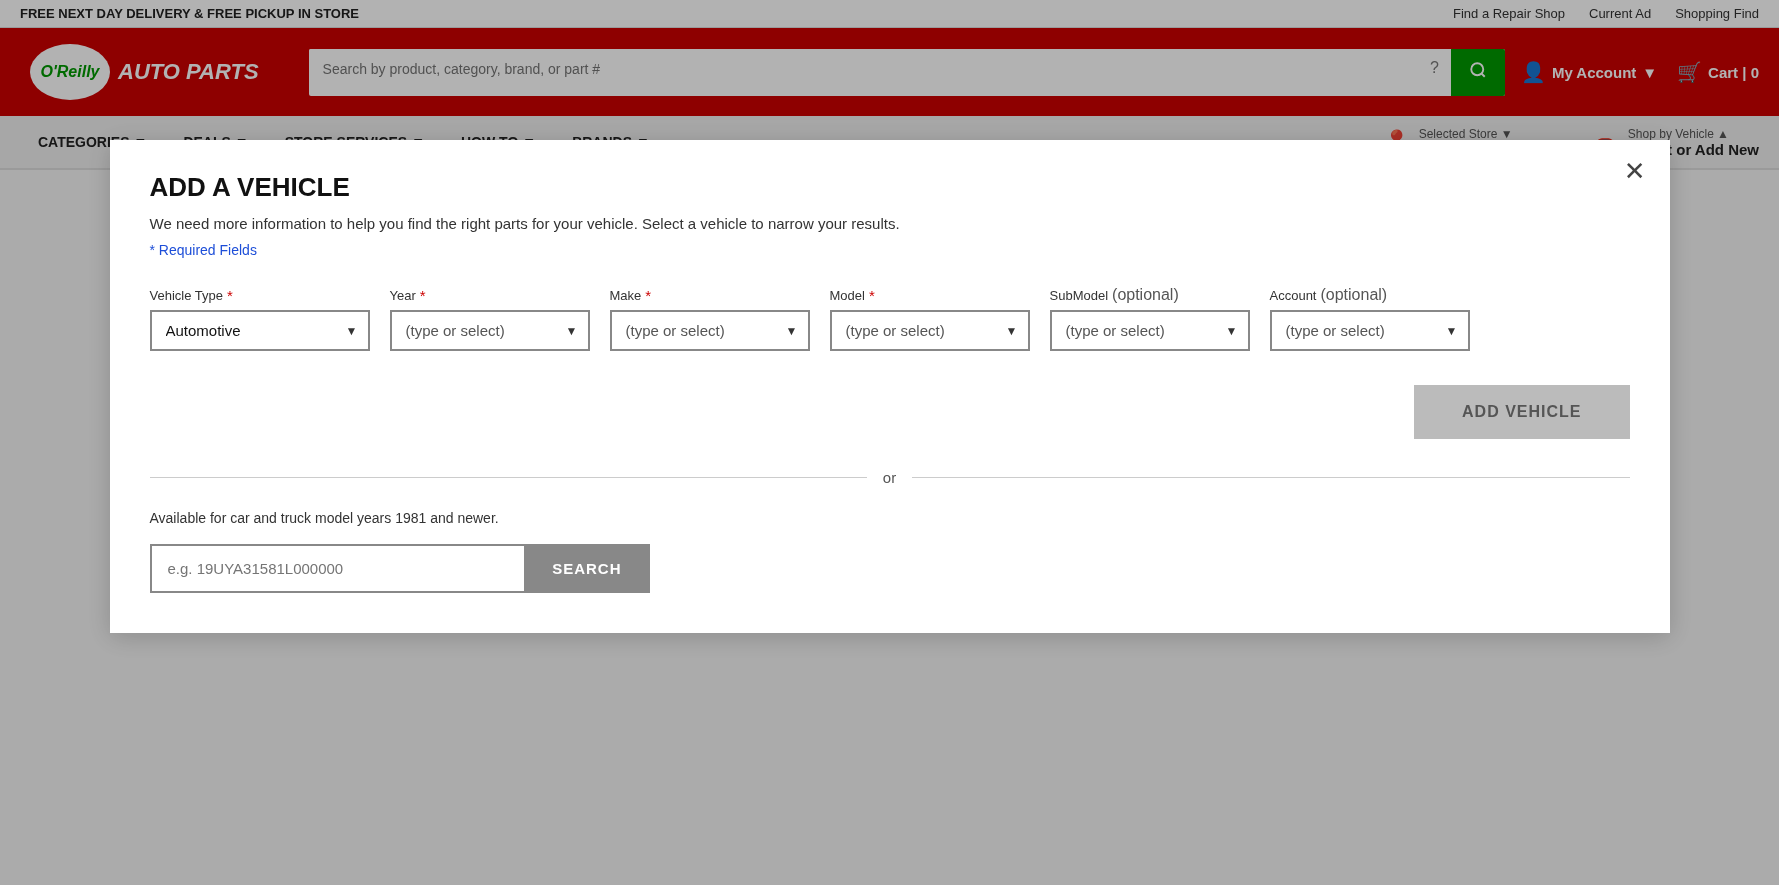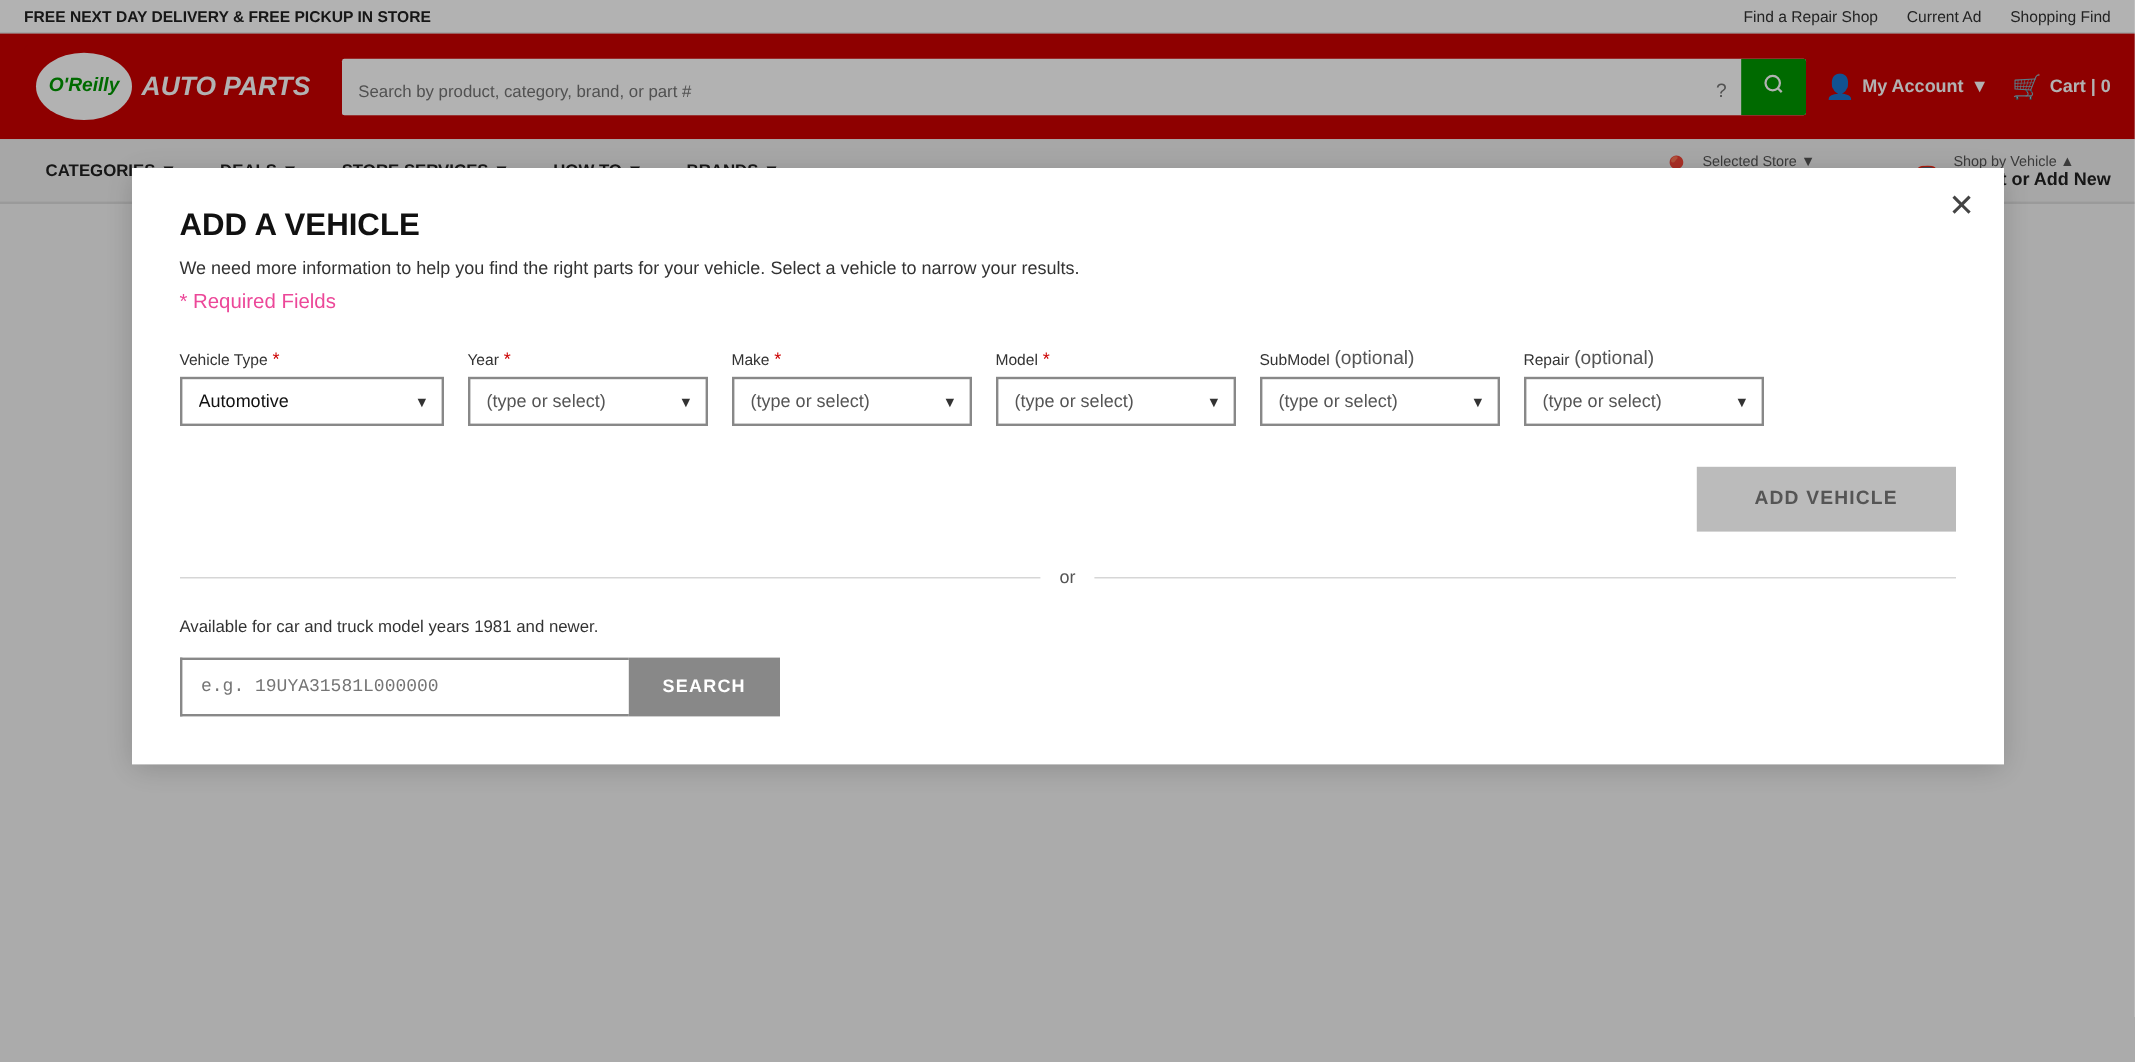--- a/index.html
+++ b/index.html
@@ -60,24 +60,25 @@
     .logo-auto-parts {
       color: #fff;
       font-size: 22px;
       font-weight: 900;
       font-style: italic;
       margin-left: 8px;
     }
     .search-bar {
       flex: 1;
       display: flex;
-      align-items: flex-end;
+      align-items: flex-start;
       background: #fff;
       border-radius: 2px;
       overflow: hidden;
+      margin-left: 24px;
     }
     .search-input {
       flex: 1;
       border: none;
       outline: none;
       padding: 12px 14px;
       font-size: 14px;
       color: #555;
     }
     .search-help {
@@ -234,22 +235,22 @@
       font-weight: bold;
       color: #111;
       margin-bottom: 12px;
     }
     .modal-subtitle {
       font-size: 15px;
       color: #333;
       margin-bottom: 10px;
     }
     .required-note {
-      font-size: 17px;
-      color: #ec4899;
+      font-size: 14px;
+      color: #1d4ed8;
       margin-bottom: 28px;
     }
     .fields-row {
       display: flex;
       gap: 20px;
       align-items: flex-end;
       margin-bottom: 24px;
     }
     .field-group {
       display: flex;
@@ -372,21 +373,20 @@
       width: 500px;
     }
     .vin-input {
       flex: 1;
       border: 2px solid #888;
       border-right: none;
       padding: 14px 16px;
       font-size: 15px;
       color: #15803d;
       outline: none;
-      font-family: Liberation Mono, monospace;
     }
     .vin-search-btn {
       background: #888;
       color: #fff;
       border: none;
       padding: 14px 28px;
       font-size: 15px;
       font-weight: bold;
       letter-spacing: 1px;
       cursor: pointer;
@@ -549,21 +549,21 @@
         </div>
         <div class="select-wrapper">
           <select class="field-select placeholder-style">
             <option value="" selected="">(type or select)</option>
           </select>
         </div>
       </div>
 
       <div class="field-group engine">
         <div class="field-label">
-          <span>Repair</span>
+          <span>Account</span>
           <span class="optional-text">(optional)</span>
         </div>
         <div class="select-wrapper">
           <select class="field-select placeholder-style">
             <option value="" selected="">(type or select)</option>
           </select>
         </div>
       </div>
     </div>
 

